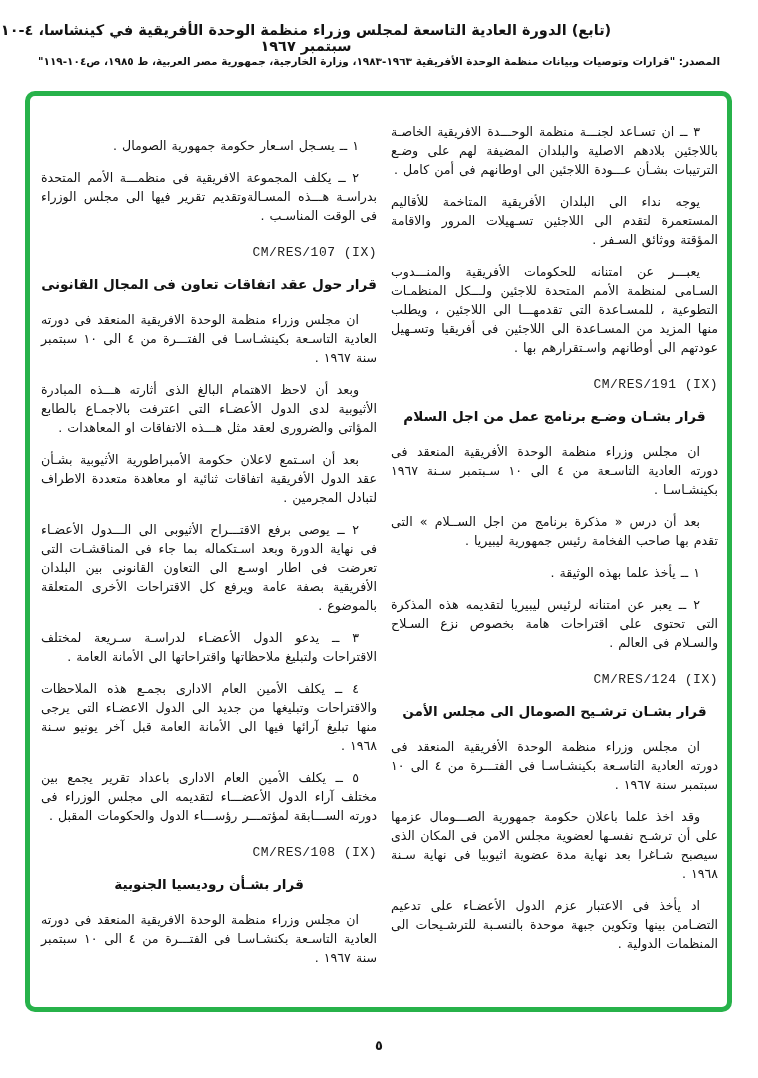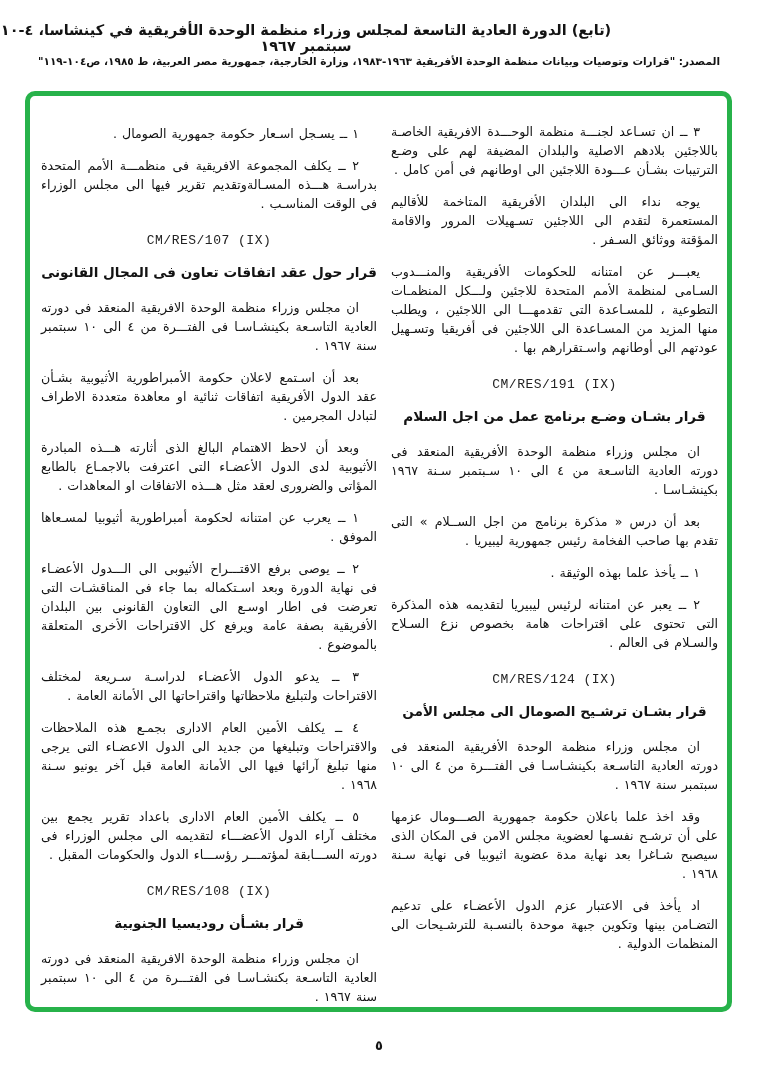--- a/index.html
+++ b/index.html
@@ -26,33 +26,33 @@
     position:absolute; left:25px; top:91px;
     width:707px; height:921px;
     border:5px solid #27b24a;
     border-radius:10px;
     box-sizing:border-box;
     background:#ffffff;
     overflow:hidden;
   }
   .col { position:absolute; }
   .col-right { top:26px; right:9px;  width:327px; }
-  .col-left  { top:28px; left:11px;  width:336px; }
+  .col-left  { top:40px; left:11px;  width:336px; }
   .paragraph {
     direction:rtl;
     text-align:justify;
     font-size:12.6px;
     line-height:19px;
     text-indent:18px;
     margin:0 0 13px 0;
     word-spacing:1px;
   }
   .label {
     direction:ltr;
-    text-align:center;
+    text-align:right;
     font-family:"Liberation Mono", "DejaVu Sans Mono", monospace;
     font-size:13px;
     color:#222;
     margin:20px 0 16px 0;
     letter-spacing:0.5px;
   }
   .heading {
     direction:rtl;
     text-align:center;
     font-size:13.6px;
@@ -89,23 +89,22 @@
       <div class="blk paragraph">ان مجلس وزراء منظمة الوحدة الأفريقية المنعقد فى دورته العادية التاسـعة بكينشـاسـا فى الفتـــرة من ٤ الى ١٠ سبتمبر سنة ١٩٦٧ .</div>
       <div class="blk paragraph">وقد اخذ علما باعلان حكومة جمهورية الصـــومال عزمها على أن ترشـح نفسـها لعضوية مجلس الامن فى المكان الذى سيصبح شـاغرا بعد نهاية مدة عضوية اثيوبيا فى نهاية سـنة ١٩٦٨ .</div>
       <div class="blk paragraph">اد يأخذ فى الاعتبار عزم الدول الأعضـاء على تدعيم التضـامن بينها وتكوين جبهة موحدة بالنسـبة للترشـيحات الى المنظمات الدولية .</div>
     </div>
   <div class="col col-left" id="col-left">
       <div class="blk paragraph">١ ــ يسـجل اسـعار حكومة جمهورية الصومال .</div>
       <div class="blk paragraph">٢ ــ يكلف المجموعة الافريقية فى منظمـــة الأمم المتحدة بدراسـة هـــذه المسـالةوتقديم تقرير فيها الى مجلس الوزراء فى الوقت المناسـب .</div>
       <div class="blk label">CM/RES/107 (IX)</div>
       <div class="blk heading">قرار حول عقد اتفاقات تعاون فى المجال القانونى</div>
       <div class="blk paragraph">ان مجلس وزراء منظمة الوحدة الافريقية المنعقد فى دورته العادية التاسـعة بكينشـاسـا فى الفتـــرة من ٤ الى ١٠ سبتمبر سنة ١٩٦٧ .</div>
+      <div class="blk paragraph">وبعد أن لاحظ الاهتمام البالغ الذى أثارته هـــذه المبادرة الأثيوبية لدى الدول الأعضـاء التى اعترفت بالاجمـاع بالطابع المؤاتى والضرورى لعقد مثل هـــذه الاتفاقات او المعاهدات .</div>
       <div class="blk paragraph">بعد أن اسـتمع لاعلان حكومة الأمبراطورية الأثيوبية بشـأن عقد الدول الأفريقية اتفاقات ثنائية او معاهدة متعددة الاطراف لتبادل المجرمين .</div>
-      <div class="blk paragraph">وبعد أن لاحظ الاهتمام البالغ الذى أثارته هـــذه المبادرة الأثيوبية لدى الدول الأعضـاء التى اعترفت بالاجمـاع بالطابع المؤاتى والضرورى لعقد مثل هـــذه الاتفاقات او المعاهدات .</div>
-      <div class="blk paragraph">١ ــ يعرب عن امتنانه لحكومة أمبراطورية أثيوبيا لمسـعاها الموفق .</div>
       <div class="blk paragraph">٢ ــ يوصى برفع الاقتـــراح الأثيوبى الى الـــدول الأعضـاء فى نهاية الدورة وبعد اسـتكماله بما جاء فى المناقشـات التى تعرضت فى اطار اوسـع الى التعاون القانونى بين البلدان الأفريقية بصفة عامة ويرفع كل الاقتراحات الأخرى المتعلقة بالموضوع .</div>
       <div class="blk paragraph">٣ ــ يدعو الدول الأعضـاء لدراسـة سـريعة لمختلف الاقتراحات ولتبليغ ملاحظاتها واقتراحاتها الى الأمانة العامة .</div>
       <div class="blk paragraph">٤ ــ يكلف الأمين العام الادارى بجمـع هذه الملاحظات والاقتراحات وتبليغها من جديد الى الدول الاعضـاء التى يرجى منها تبليغ آرائها فيها الى الأمانة العامة قبل آخر يونيو سـنة ١٩٦٨ .</div>
       <div class="blk paragraph">٥ ــ يكلف الأمين العام الادارى باعداد تقرير يجمع بين مختلف آراء الدول الأعضـــاء لتقديمه الى مجلس الوزراء فى دورته الســـابقة لمؤتمـــر رؤســـاء الدول والحكومات المقبل .</div>
       <div class="blk label">CM/RES/108 (IX)</div>
       <div class="blk heading">قرار بشـأن روديسيا الجنوبية</div>
       <div class="blk paragraph">ان مجلس وزراء منظمة الوحدة الافريقية المنعقد فى دورته العادية التاسـعة بكنشـاسـا فى الفتـــرة من ٤ الى ١٠ سبتمبر سنة ١٩٦٧ .</div>
     </div>
 </div>
 

